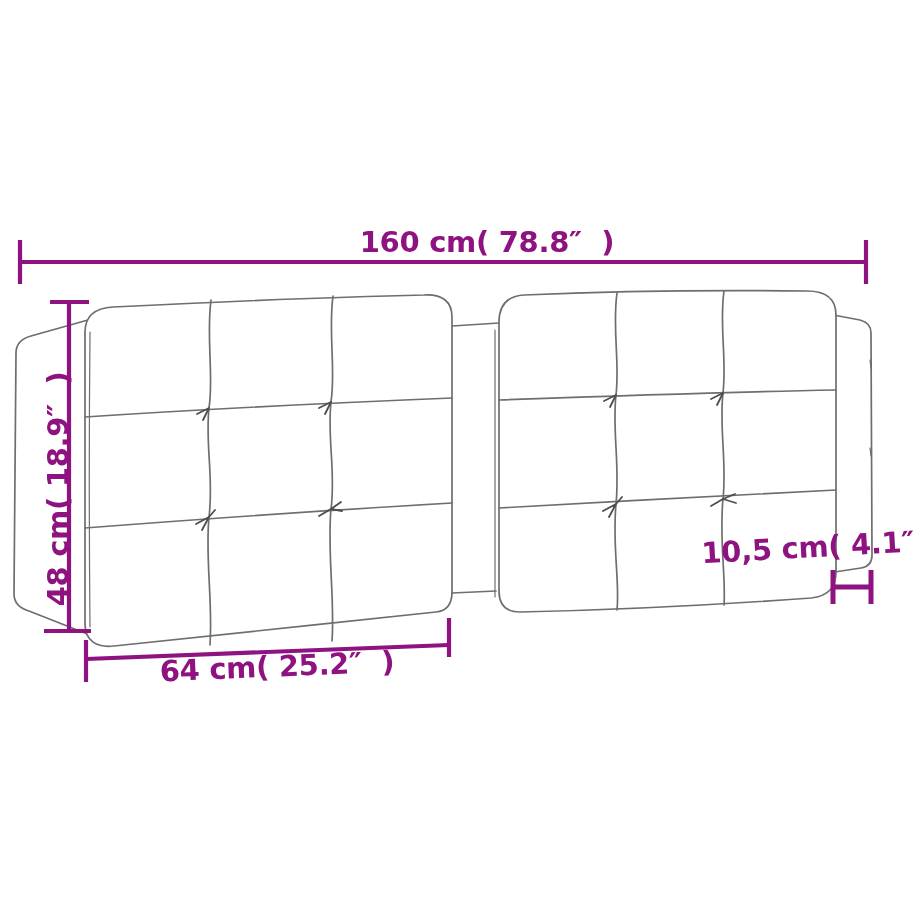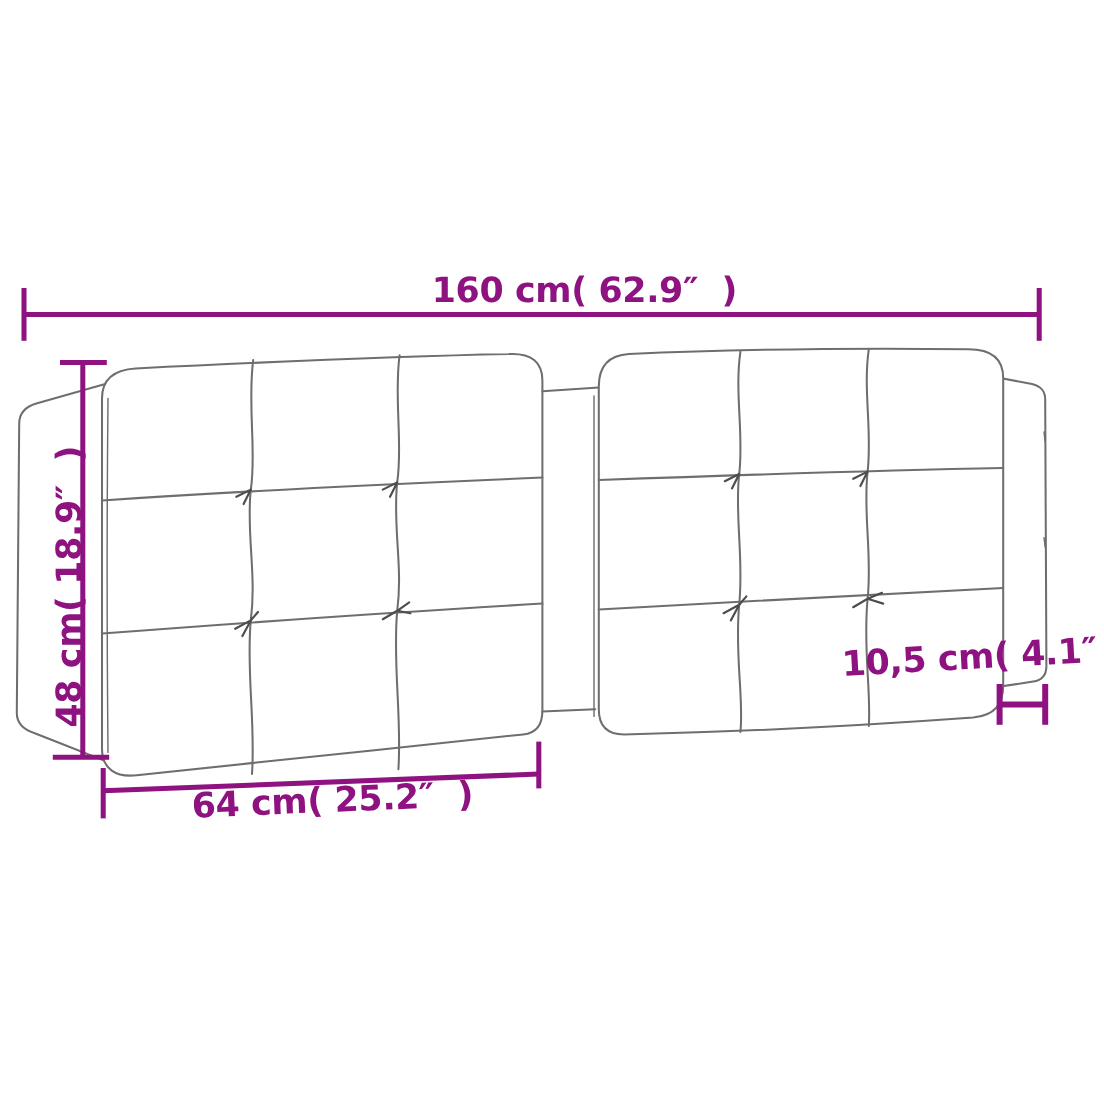--- a/index.html
+++ b/index.html
@@ -133,21 +133,21 @@
       <path class="dim" d="M 449,618 L 449,657"></path>
     </g>
 
     <g>
       <path class="dim dim-thick" d="M 833,587 L 871,587"></path>
       <path class="dim dim-thick" d="M 833,570 L 833,604"></path>
       <path class="dim dim-thick" d="M 871,570 L 871,604"></path>
     </g>
   </svg>
 
-  <div class="dim-label" id="label-total-width">160 cm( 62.9″  )</div>
+  <div class="dim-label" id="label-total-width">160 cm( 78.8″  )</div>
 
   <div class="dim-label" id="label-height">48 cm( 18.9″  )</div>
 
   <div class="dim-label" id="label-panel-width">64 cm( 25.2″  )</div>
 
   <div class="dim-label" id="label-side-depth">10,5 cm( 4.1″  )</div>
 
 </div>
 
 </body></html>

